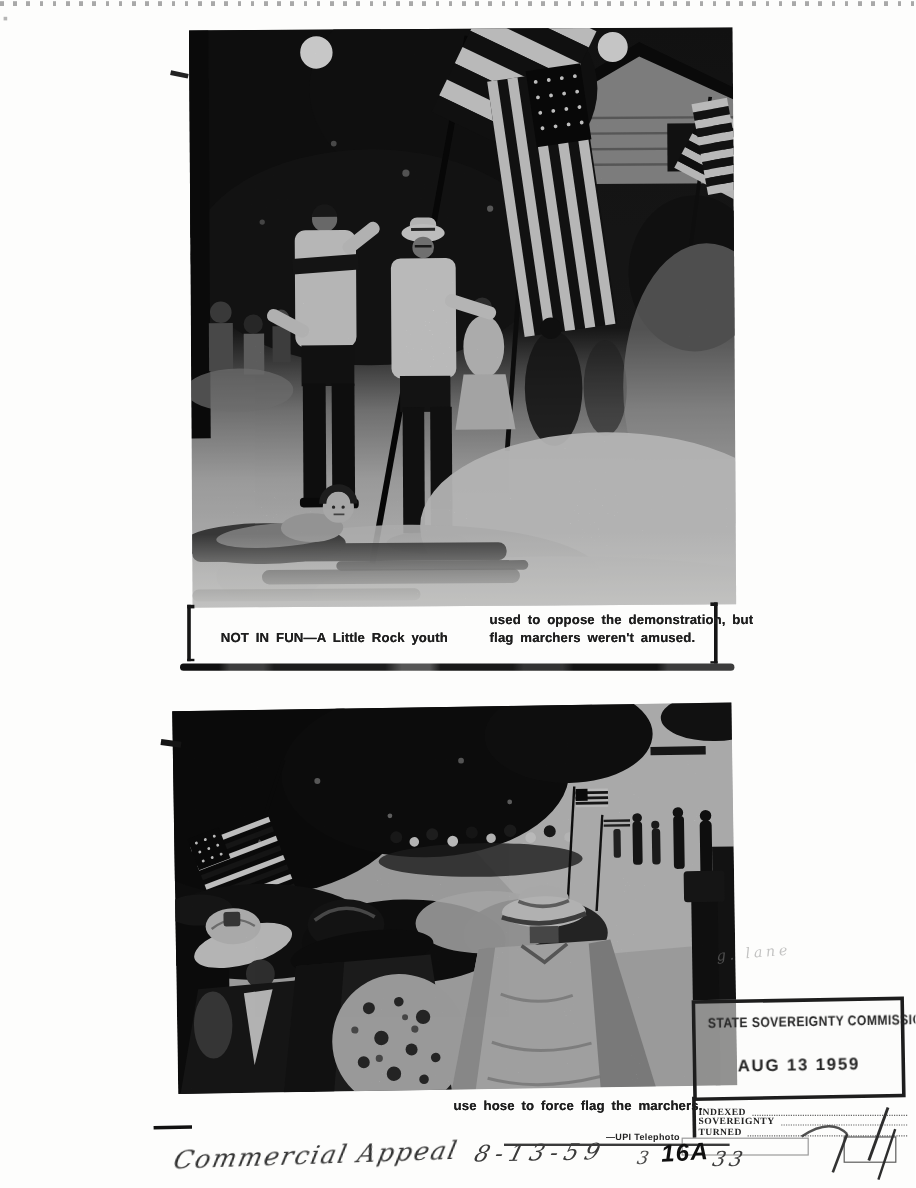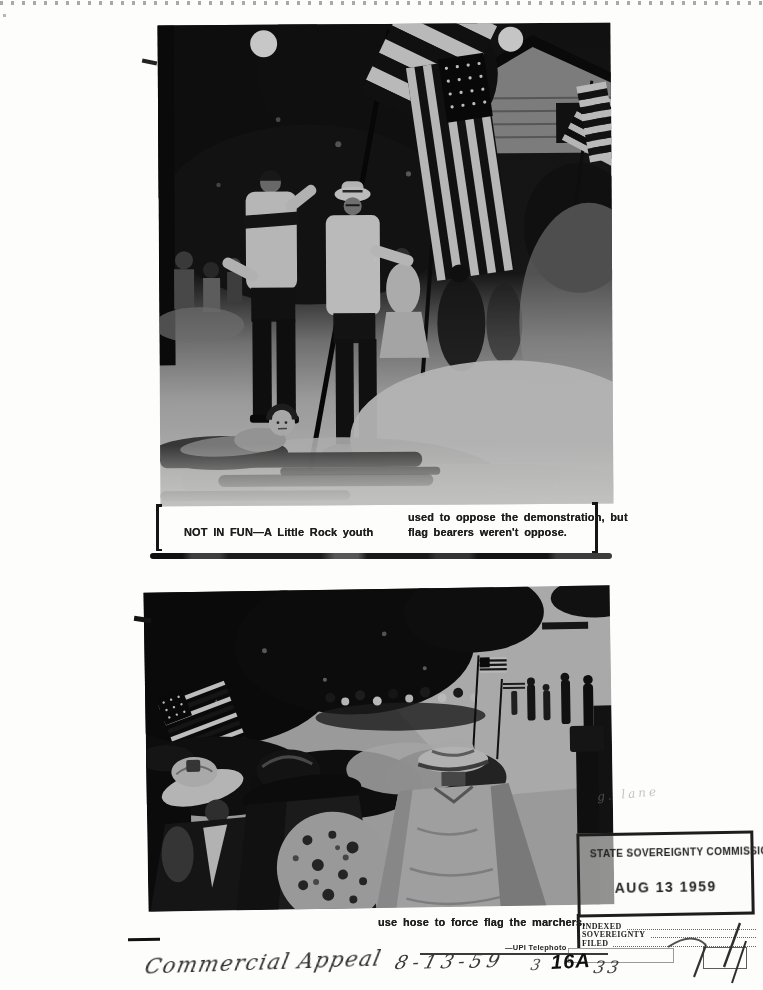--- a/index.html
+++ b/index.html
@@ -272,21 +272,21 @@
   <div class="tick1"></div>
 
   <div class="bracket bk-left"></div>
   <div class="bracket bk-right"></div>
   <div class="caption top-caption">
     <div class="colL">
       <div class="cap-line indent">NOT IN FUN—A Little Rock youth</div>
     </div>
     <div class="colR">
       <div class="cap-line">used to oppose the demonstration, but</div>
-      <div class="cap-line">flag bearers weren't oppose.</div>
+      <div class="cap-line">flag marchers weren't amused.</div>
     </div>
   </div>
   <div class="smudge"></div>
 
   <div class="photo bottom-photo">
     <svg viewBox="0 0 466 319" preserveAspectRatio="none">
       <defs>
         <filter id="grainB">
             <feTurbulence type="fractalNoise" baseFrequency="0.9" numOctaves="2" stitchTiles="stitch"></feTurbulence>
           <feColorMatrix type="matrix" values="0 0 0 0 0 0 0 0 0 0 0 0 0 0 0 .9 .9 .9 0 0"></feColorMatrix>
@@ -460,21 +460,21 @@
   <div class="checklist">
     <div class="chk-row">
         <span>INDEXED</span>
         <span class="leader"></span>
       </div>
     <div class="chk-row">
         <span>SOVEREIGNTY</span>
         <span class="leader"></span>
       </div>
     <div class="chk-row">
-        <span>FILED</span>
+        <span>TURNED</span>
         <span class="leader"></span>
       </div>
   </div>
   <div class="small-box1"></div>
   <div class="small-box2"></div>
   <svg class="marks-svg" viewBox="0 0 123 75">
     <path d="M28,32 Q52,16 66,30" stroke="#333" fill="none" stroke-width="2" opacity=".85"></path>
     <path d="M66,30 L54,62" stroke="#333" stroke-width="2.2" fill="none"></path>
     <path d="M100,8 L84,52" stroke="#2d2d2d" stroke-width="2.4" fill="none"></path>
     <path d="M106,26 L92,68" stroke="#2d2d2d" stroke-width="2" fill="none"></path>

